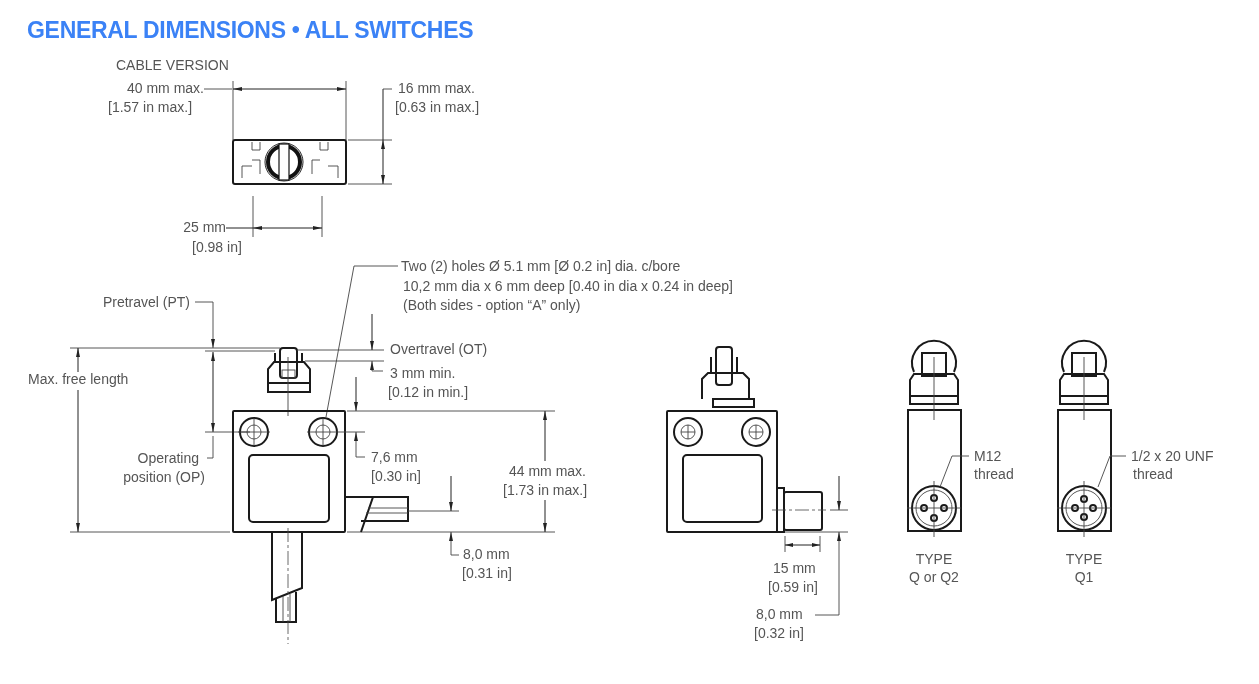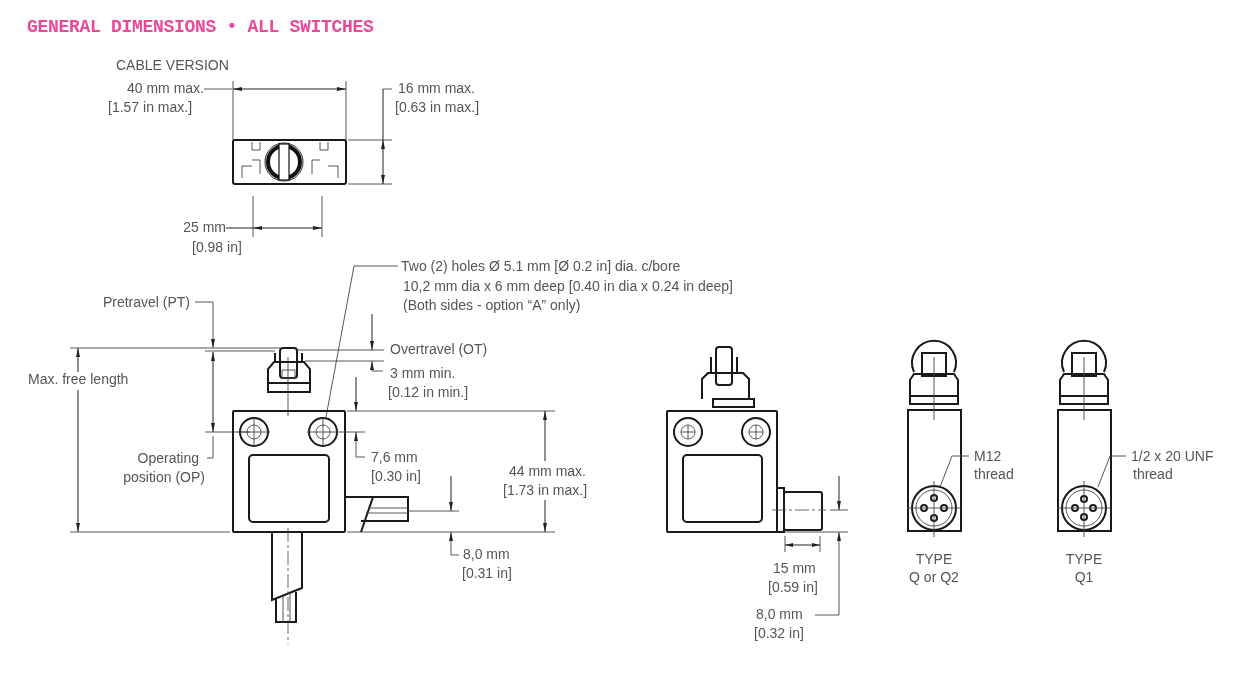--- a/index.html
+++ b/index.html
@@ -1,17 +1,17 @@
 <!DOCTYPE html>
 <html><head>
 <meta charset="utf-8">
 <style>
   html, body { margin: 0; padding: 0; background: #ffffff; }
   body { width: 1259px; height: 684px; position: relative; overflow: hidden; font-family: "Liberation Sans", sans-serif; }
-  .title { position: absolute; left: 27px; top: 17px; font-family: Liberation Mono, monospace; font-weight: bold; font-size: 18px; color: #ec4899; letter-spacing: -0.3px; }
+  .title { position: absolute; left: 27px; top: 17px; font-family: Liberation Sans, sans-serif; font-weight: bold; font-size: 23px; color: #3b82f6; letter-spacing: -0.3px; }
   svg#drawing { position: absolute; left: 0; top: 0; }
   svg text { font-family: "Liberation Sans", sans-serif; font-size: 14px; fill: #555555; }
   .ln { stroke: #222; stroke-width: 1; fill: none; }
   .thk { stroke: #1a1a1a; stroke-width: 2; fill: none; }
   .thn { stroke: #444; stroke-width: 0.9; fill: none; }
   .ctr { stroke: #444; stroke-width: 0.8; fill: none; stroke-dasharray: 14 3 3 3; }
   .ar { fill: #222; stroke: none; }
 </style>
 </head>
 <body>

